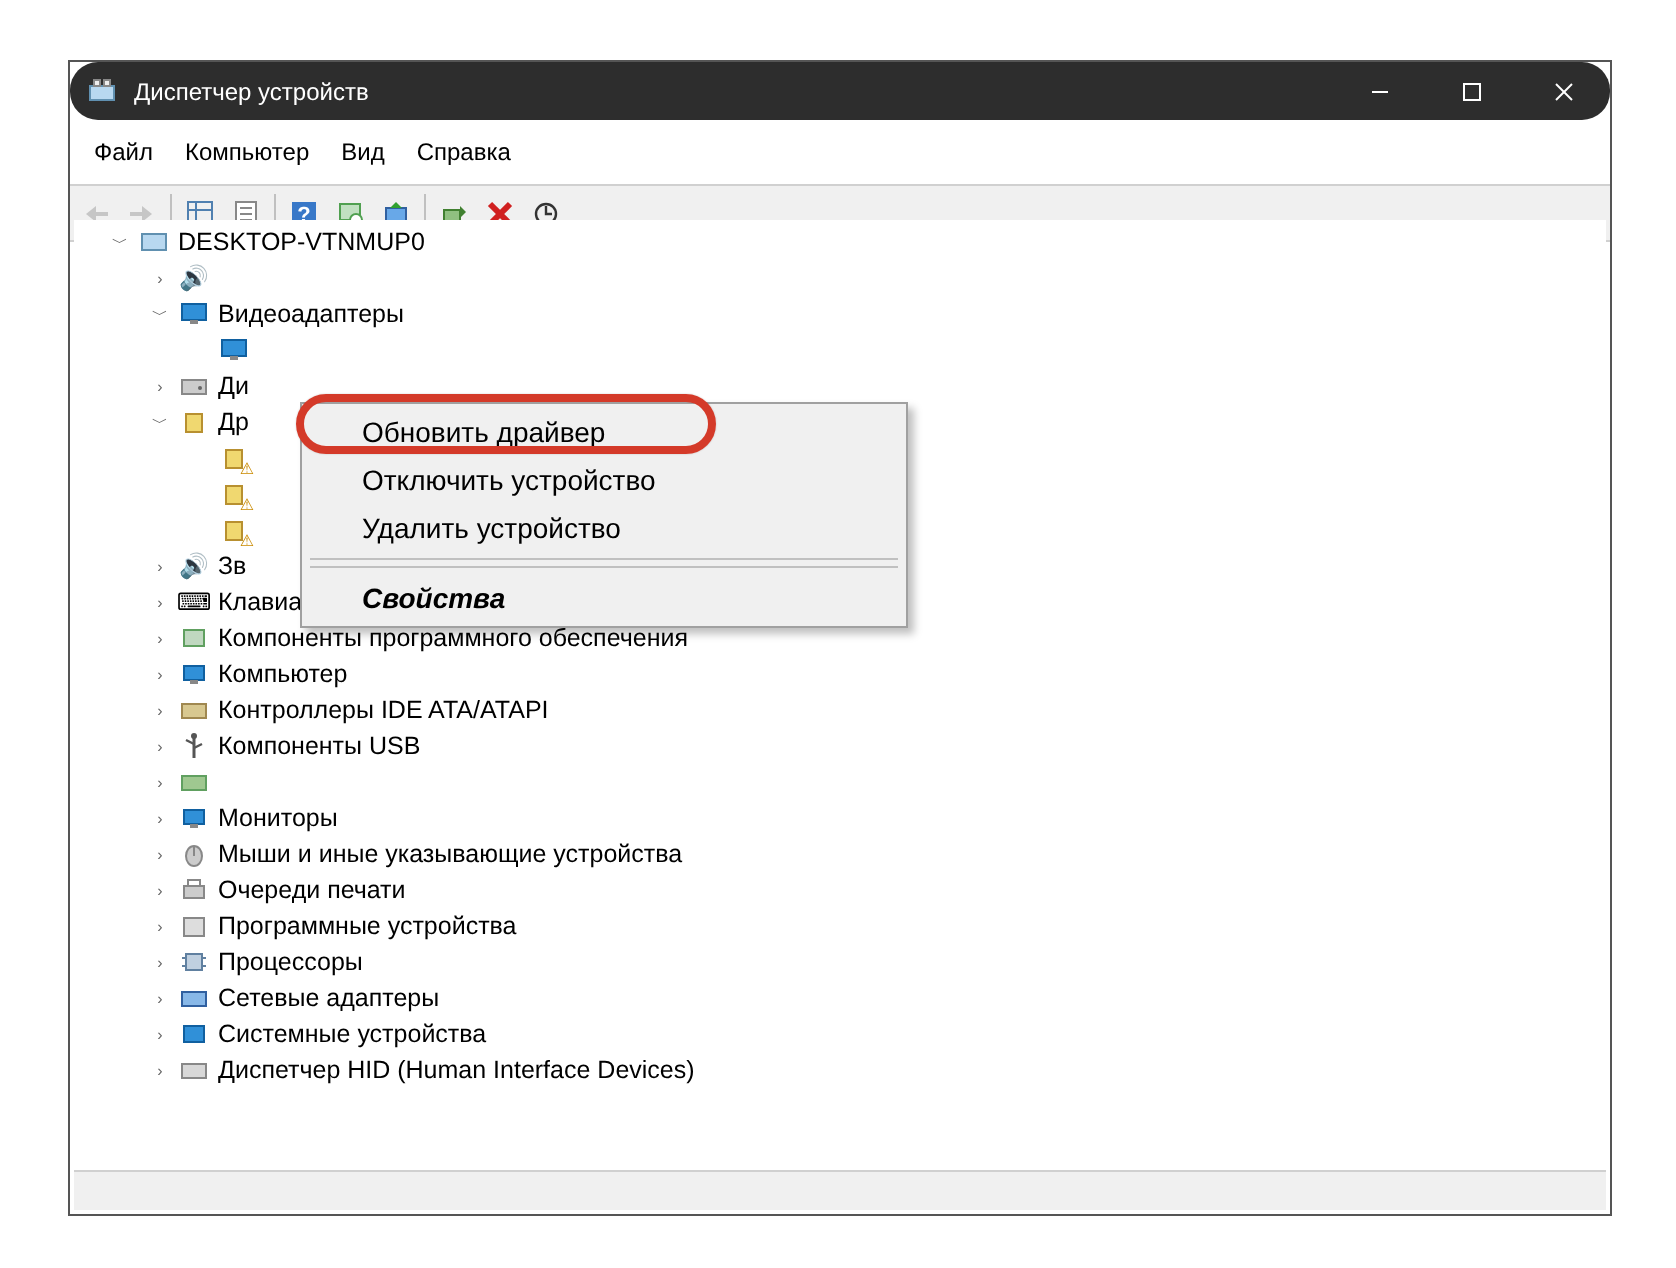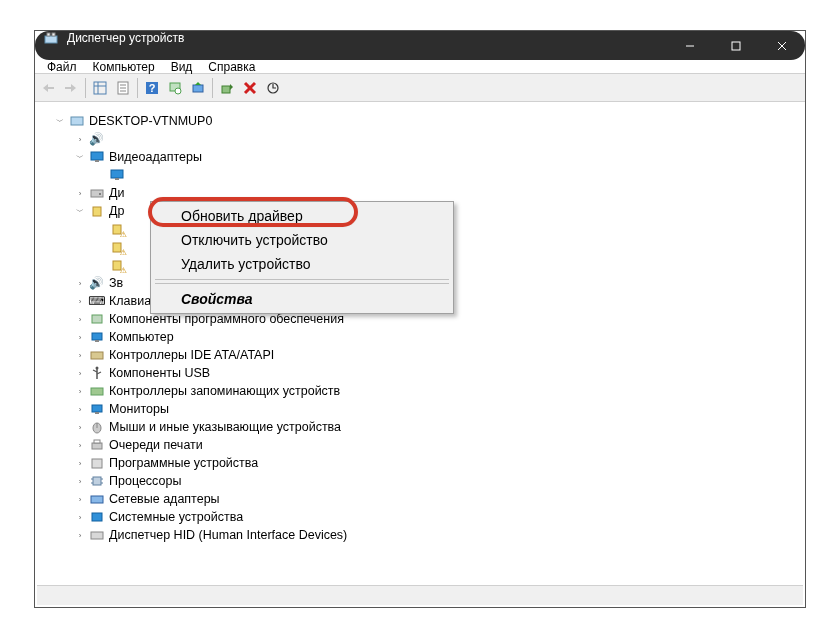--- a/index.html
+++ b/index.html
@@ -1,26 +1,26 @@
 <!DOCTYPE html>
 <html><head>
 <meta charset="utf-8">
 <style>
 * { margin: 0; padding: 0; box-sizing: border-box; font-family: "Segoe UI", Tahoma, sans-serif; }
 body { background: #fff; width: 838px; height: 634px; overflow: hidden; position: relative; }
 
 .outer-border { position: absolute; left: 34px; top: 30px; width: 772px; height: 578px; border: 1px solid #555; background: #fff; }
 
-.titlebar { height: 29px; background: #2d2d2d; color: #fff; display: flex; align-items: flex-start; border-radius: 14px; }
+.titlebar { height: 29px; background: #2d2d2d; color: #fff; display: flex; align-items: center; border-radius: 14px; }
 .titlebar-icon { width: 16px; height: 16px; margin: 0 8px; display: inline-flex; align-items: center; justify-content: center; }
 .titlebar-title { font-size: 12px; flex: 0 0 auto; }
 .titlebar-spacer { flex: 1; }
 .titlebar-btn { width: 46px; height: 29px; display: flex; align-items: center; justify-content: center; color: #fff; font-size: 11px; }
 
-.menubar { height: 14px; background: #fff; display: flex; align-items: center; padding: 0 4px; border-bottom: 1px solid #d0d0d0; font-size: 12px; }
+.menubar { height: 33px; background: #fff; display: flex; align-items: center; padding: 0 4px; border-bottom: 1px solid #d0d0d0; font-size: 12px; }
 .menubar-item { padding: 2px 8px; cursor: default; }
 
 .toolbar { height: 28px; background: #f0f0f0; display: flex; align-items: center; padding: 0 2px; border-bottom: 1px solid #d0d0d0; gap: 1px; }
 .toolbar-btn { width: 22px; height: 22px; display: flex; align-items: center; justify-content: center; border: 1px solid transparent; font-size: 13px; cursor: default; }
 .toolbar-btn.disabled { opacity: 0.4; }
 .toolbar-sep { width: 1px; height: 20px; background: #c0c0c0; margin: 0 2px; }
 
 .tree-area { position: absolute; top: 79px; left: 2px; right: 2px; bottom: 24px; background: #fff; overflow: auto; padding: 2px 0; }
 .tree ul { list-style: none; }
 .tree li { font-size: 12.5px; white-space: nowrap; }
@@ -317,21 +317,20 @@
                 </div>
               </li>
             <li>
                 <div class="node-row indent-2">
                   <span class="expander">›</span>
                   <span class="node-icon">
                     <svg width="14" height="12">
                       <rect x="1" y="3" width="12" height="7" fill="#9fc890" stroke="#60a060"></rect>
                     </svg>
                   </span>
-                  <span>Контроллеры запоминающих устройств</span>
                 </div>
               </li>
             <li>
                 <div class="node-row indent-2">
                   <span class="expander">›</span>
                   <span class="node-icon">
                     <svg width="14" height="12">
                       <rect x="2" y="2" width="10" height="7" fill="#3090d8" stroke="#1060a0"></rect>
                       <rect x="5" y="9" width="4" height="2" fill="#888"></rect>
                     </svg>

